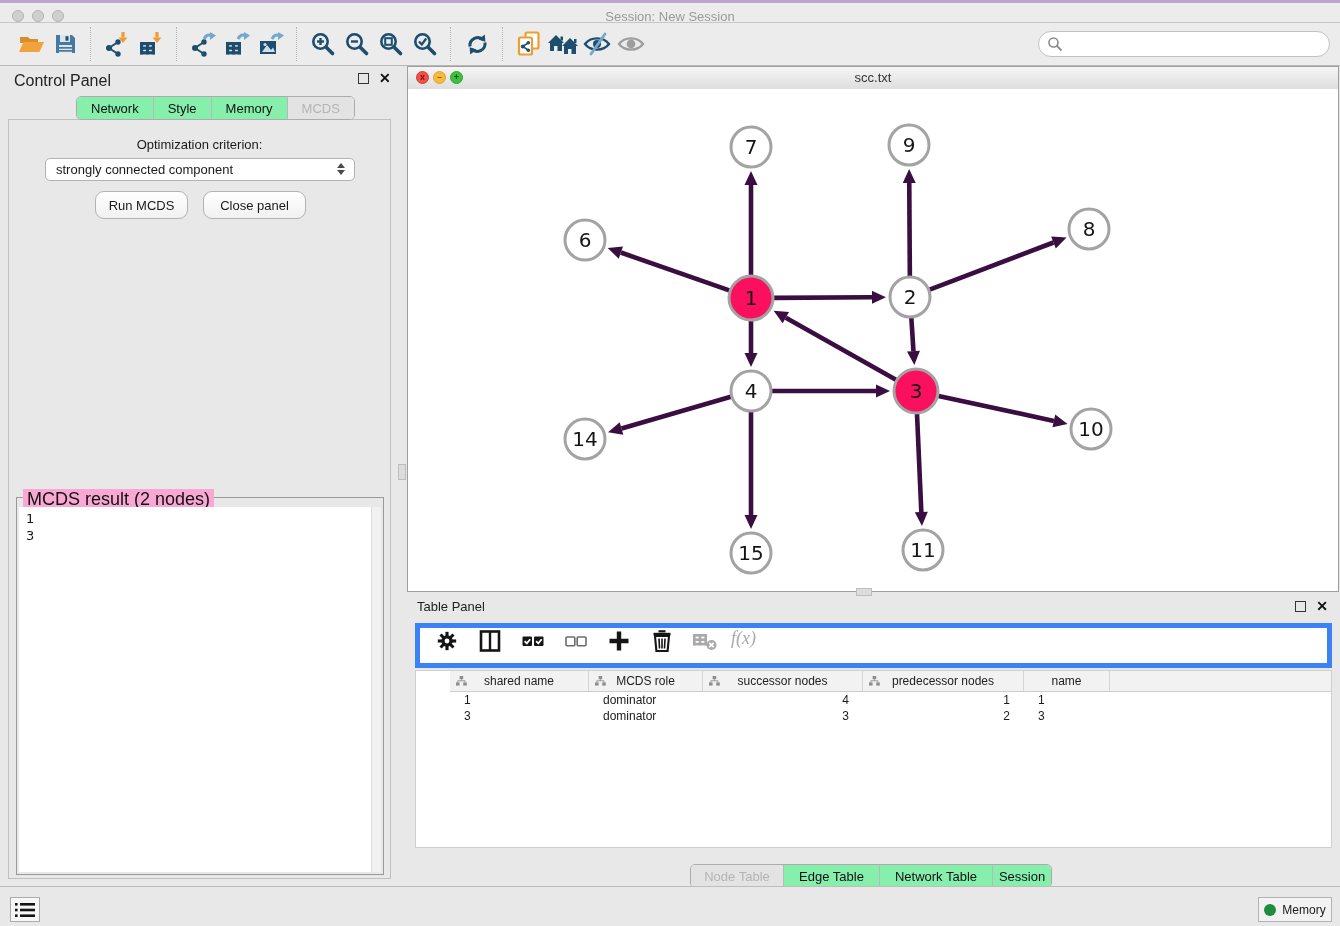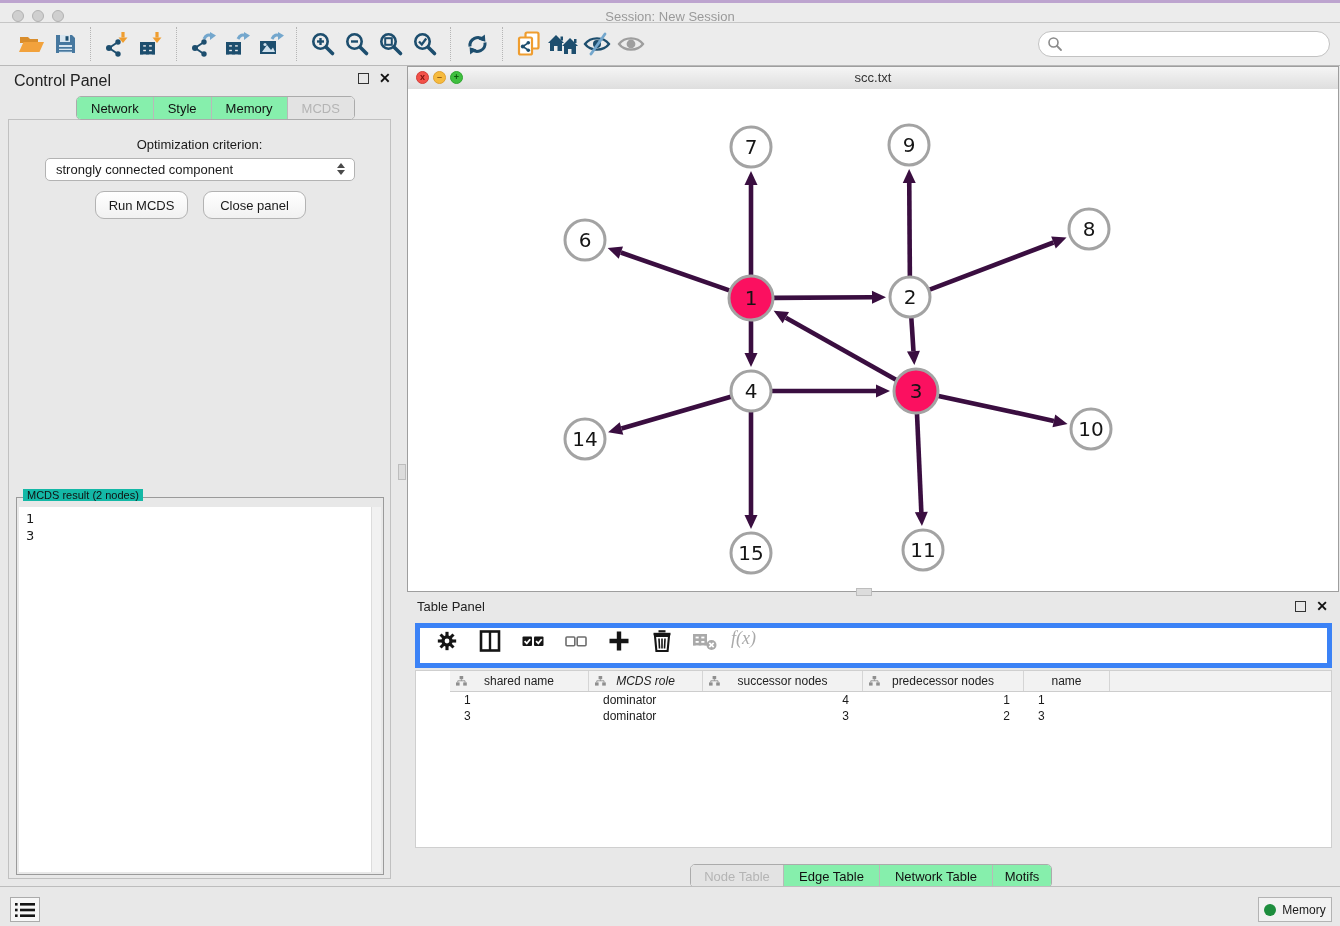--- a/index.html
+++ b/index.html
@@ -39,21 +39,21 @@
             display:flex;align-items:center;font-size:13px;padding-left:10px;box-sizing:border-box;}
   .dd-chevrons{position:absolute;right:9px;top:4px;display:flex;flex-direction:column;gap:2px;}
   .dd-chevrons b{width:0;height:0;border-left:4px solid transparent;border-right:4px solid transparent;display:block;}
   .dd-chevrons b.up{border-bottom:5px solid #4a4a4a;}
   .dd-chevrons b.down{border-top:5px solid #4a4a4a;}
   .btn{height:28px;background:linear-gradient(#ffffff,#f1f1f1);border:1px solid #b3b3b3;border-radius:9px;
        font-size:13px;display:flex;align-items:center;justify-content:center;box-sizing:border-box;cursor:default;}
   .btn-run{left:95px;top:191px;width:93px;}
   .btn-close{left:203px;top:191px;width:103px;}
   .result-group{left:16px;top:497px;width:368px;height:378px;border:1px solid #9a9a9a;box-sizing:border-box;}
-  .result-legend{position:absolute;top:-9px;left:6px;background:#14b8a6;padding:0 4px;font-size:11px;color:#111;}
+  .result-legend{position:absolute;top:-9px;left:6px;background:#f9a8d4;padding:0 4px;font-size:18px;color:#111;}
   .result-white{position:absolute;left:2px;top:9px;right:2px;bottom:2px;background:#fff;}
   .result-lines{position:absolute;left:7px;top:3px;font-size:13px;line-height:17px;font-family:"DejaVu Sans",sans-serif;}
   .result-scroll{position:absolute;right:0;top:0;bottom:0;width:9px;background:#f1f1f1;border-left:1px solid #dcdcdc;}
   
   .netwin{left:407px;top:66px;width:932px;height:526px;background:#fff;border:1px solid #9e9e9e;box-sizing:border-box;}
   .netwin-titlebar{position:absolute;left:0;top:0;right:0;height:22px;background:linear-gradient(#f5f5f5,#dedede);
                    border-bottom:1px solid #b0b0b0;}
   .traffic-net{position:absolute;left:8px;top:4px;display:flex;gap:4px;}
   .traffic-net .tl{width:13px;height:13px;border-radius:50%;display:flex;align-items:center;justify-content:center;
                    font-size:9px;font-weight:bold;box-sizing:border-box;line-height:1;}
@@ -565,21 +565,21 @@
                 <rect x="0" y="6.4" width="3.6" height="3.2"></rect>
                 <rect x="7.2" y="6.4" width="3.6" height="3.2"></rect>
               </g>
               <g stroke="#8f8f8f" stroke-width="0.9" fill="none">
                 <path d="M5.4 3.2v1.6M1.8 6.4V4.8h7.2v1.6"></path>
               </g>
             </svg>
           </span>
           <span>shared name</span>
         </div>
-        <div class="th" style="width: 114px; font-style: italic;">
+        <div class="th" style="width: 114px;">
           <span class="org">
             <svg width="11" height="10" viewBox="0 0 11 10">
               <g fill="#8f8f8f">
                 <rect x="3.6" y="0" width="3.6" height="3.2"></rect>
                 <rect x="0" y="6.4" width="3.6" height="3.2"></rect>
                 <rect x="7.2" y="6.4" width="3.6" height="3.2"></rect>
               </g>
               <g stroke="#8f8f8f" stroke-width="0.9" fill="none">
                 <path d="M5.4 3.2v1.6M1.8 6.4V4.8h7.2v1.6"></path>
               </g>
@@ -635,21 +635,21 @@
           <div class="td r" style="width: 160px;">3</div>
           <div class="td r" style="width: 161px;">2</div>
           <div class="td" style="width: 86px;">3</div>
         </div>
       </div>
   </div>
   <div class="abs segmented tp-tabs" id="tp-tabs">
       <div class="seg selected" style="width: 92px;">Node Table</div>
       <div class="seg" style="width: 95px;">Edge Table</div>
       <div class="seg" style="width: 112px;">Network Table</div>
-      <div class="seg" style="width: 58px;">Motifs</div>
+      <div class="seg" style="width: 58px;">Session</div>
     </div>
 
   <div class="abs statusbar">
     <div class="list-btn">
       <span id="list-icon-slot">
           <svg width="20" height="16" viewBox="0 0 20 16">
             <g fill="#151515">
               <rect x="0" y="1" width="2.6" height="2.6"></rect>
               <rect x="5" y="1" width="15" height="2.6"></rect>
               <rect x="0" y="6.7" width="2.6" height="2.6"></rect>

